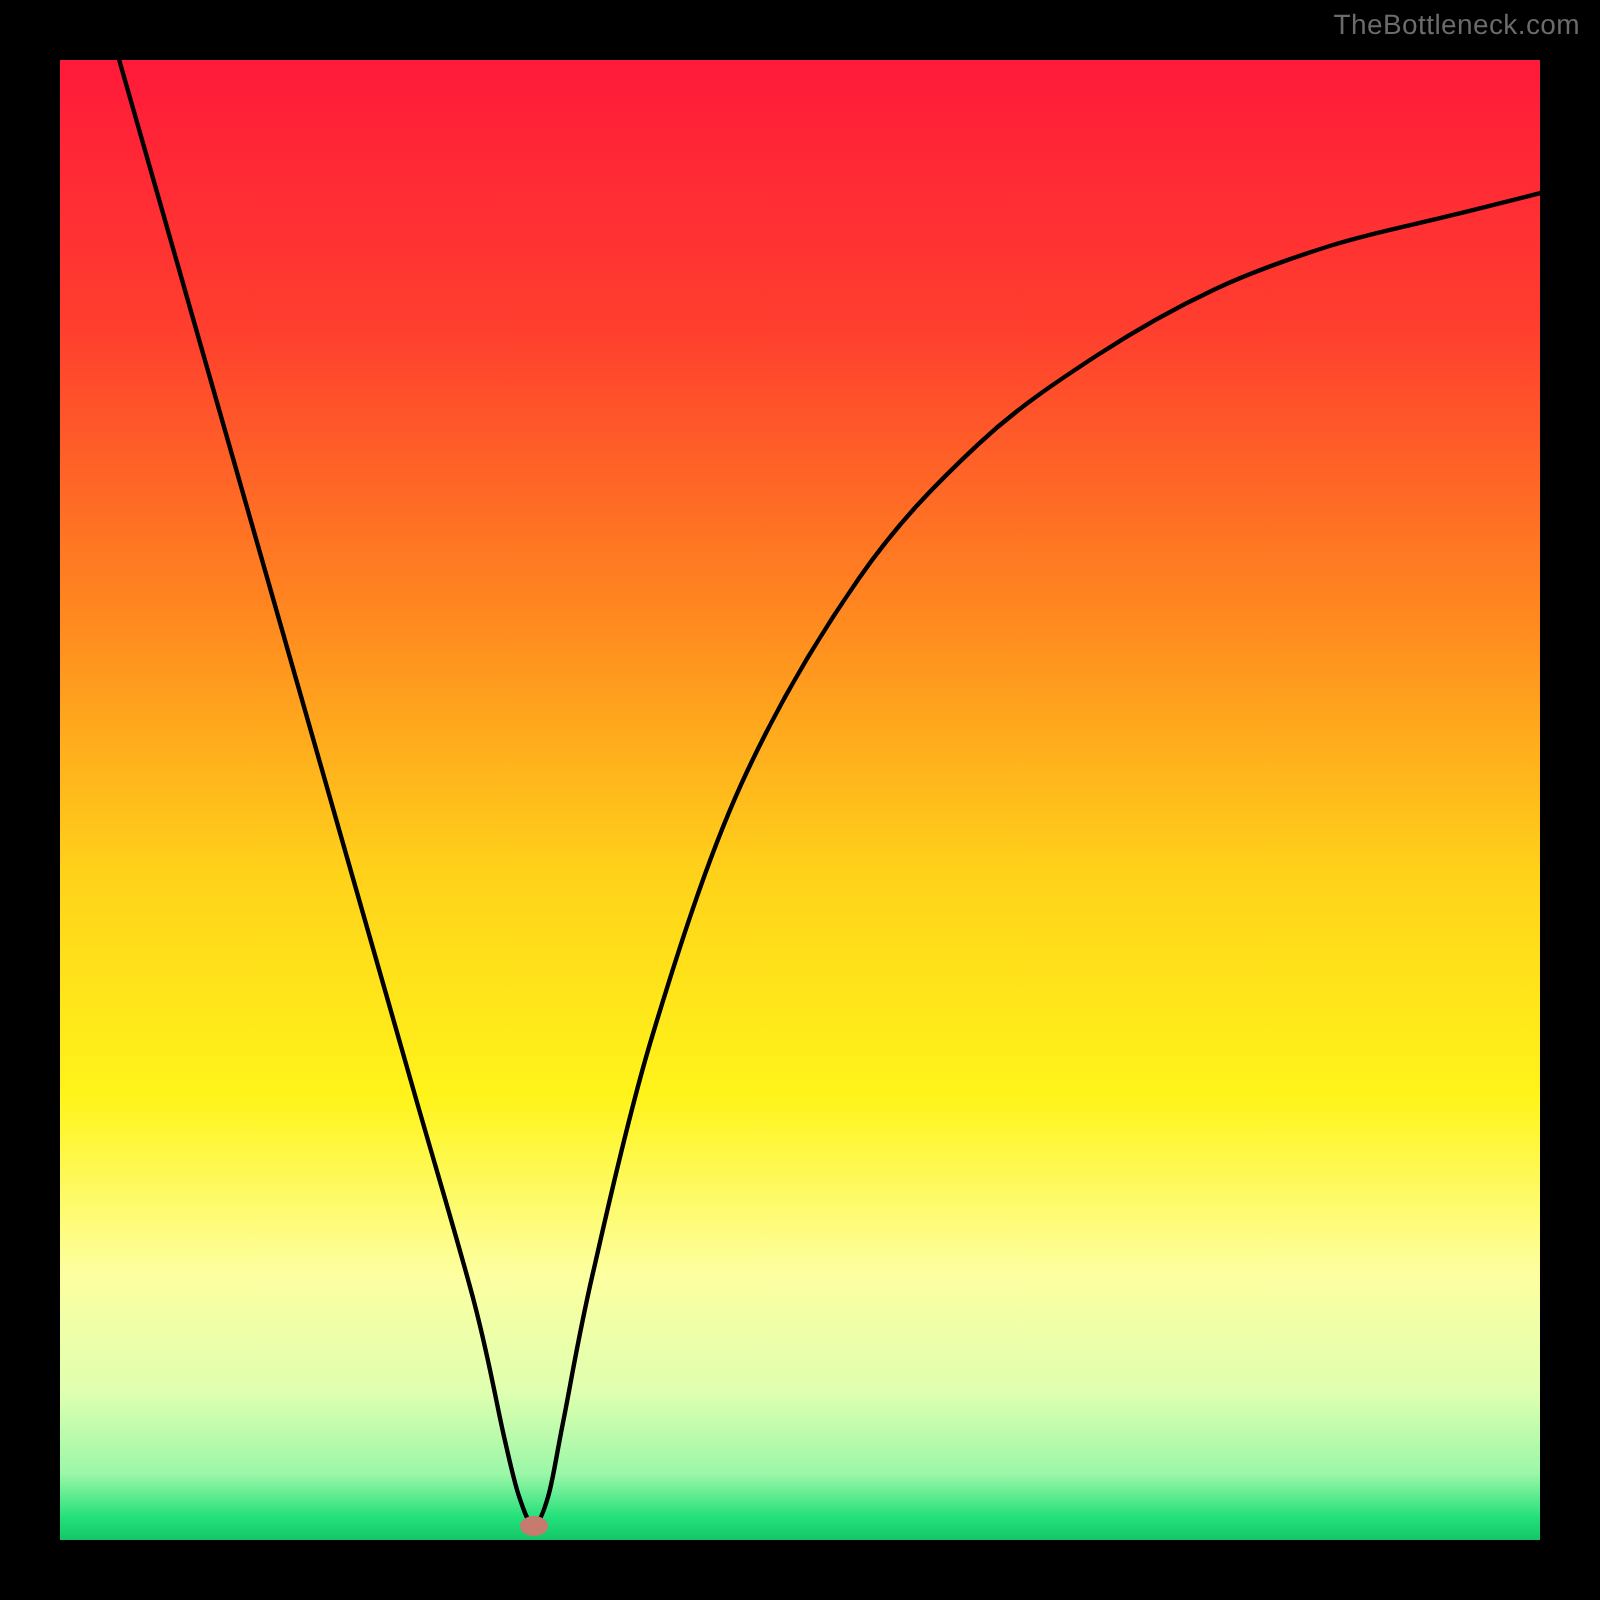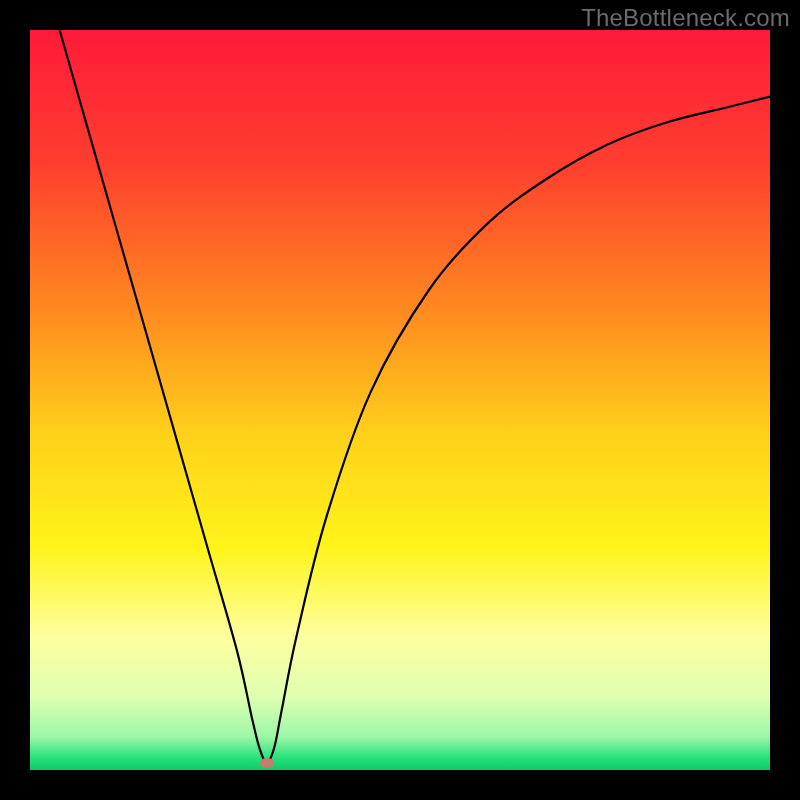--- a/index.html
+++ b/index.html
@@ -24,21 +24,21 @@
     left: 0;
     top: 0;
     width: 740px;
     height: 740px;
   }
   .watermark {
     position: absolute;
     top: 4px;
     right: 10px;
     color: #6b6b6b;
-    font-size: 24px;
+    font-size: 14px;
     font-weight: 500;
     letter-spacing: 0.2px;
   }
   .curve {
     position: absolute;
     left: 0;
     top: 0;
     width: 740px;
     height: 740px;
     pointer-events: none;

